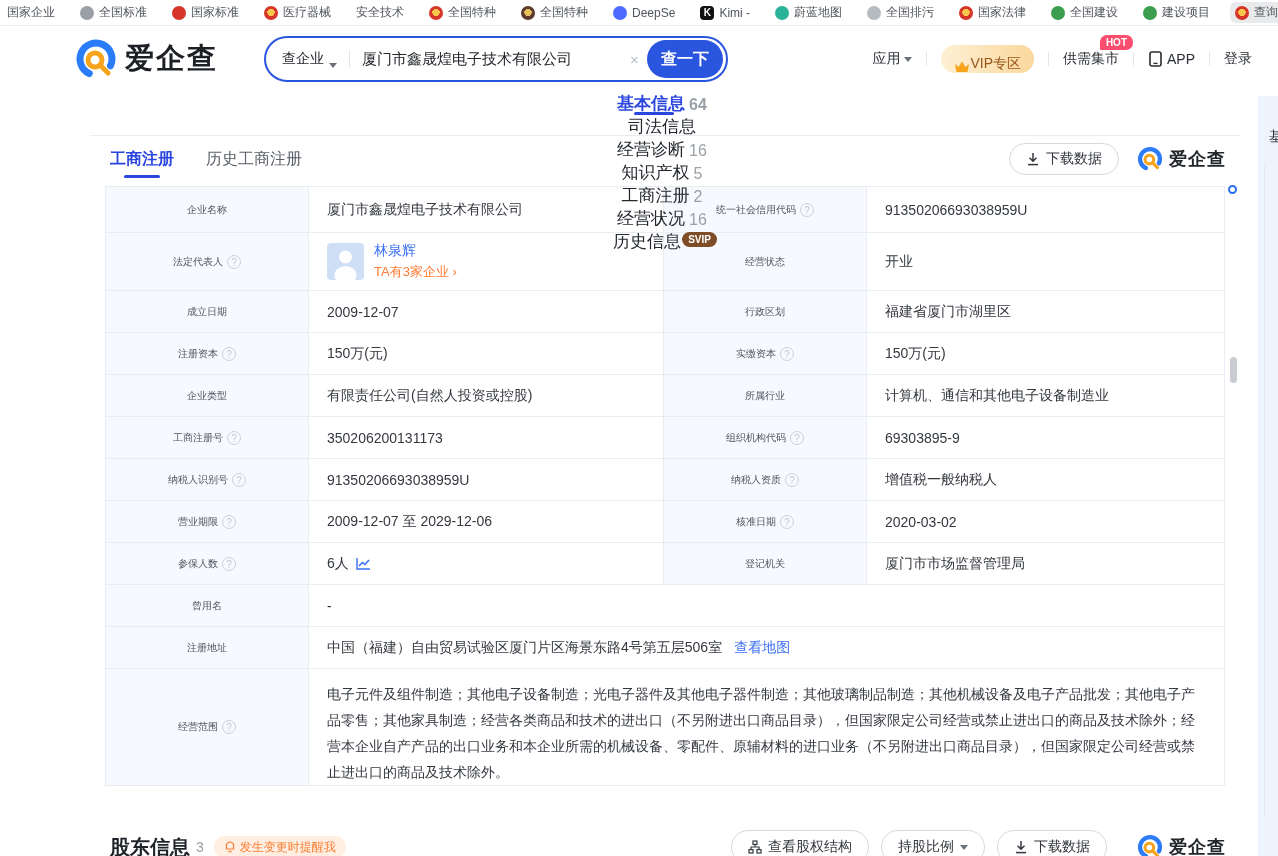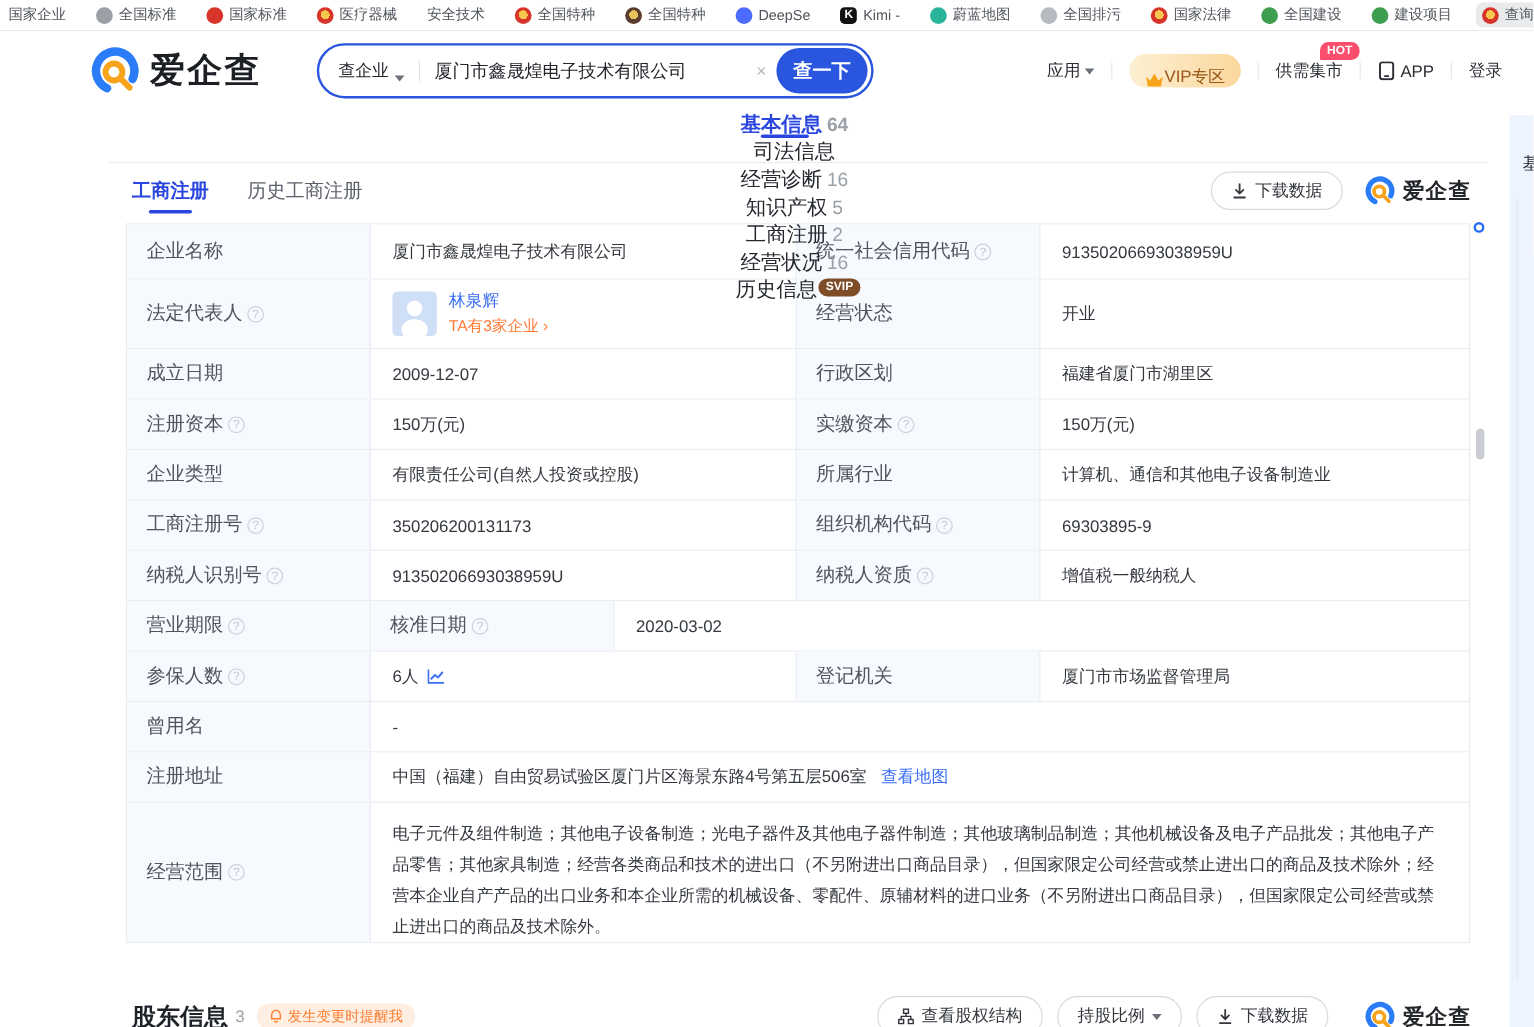--- a/index.html
+++ b/index.html
@@ -65,21 +65,21 @@
   .dl-btn { margin-left:auto; height:32px; border:1px solid #d6dae0; border-radius:16px; background:#fff;
     display:flex; align-items:center; gap:6px; padding:0 16px; font-size:14px; color:#33373d; cursor:pointer; }
   .brand-sm { display:flex; align-items:center; gap:6px; margin-left:18px; margin-right:2px; }
   .brand-sm span { font-size:18px; font-weight:bold; color:#23262b; letter-spacing:1px; }
 
   
   .tbl { margin:6px 0 0 15px; width:1120px; border:1px solid #e9edf2; }
   .trow { display:flex; border-bottom:1px solid #e9edf2; }
   .trow:last-child { border-bottom:none; }
   .tl { width:203px; background:#f6f9fd; padding:0 16px; display:flex; align-items:center; gap:4px;
-    font-size:16px; color:#4e5460; border-right:1px solid #e9edf2; flex:0 0 auto; }
+    font-size:10px; color:#4e5460; border-right:1px solid #e9edf2; flex:0 0 auto;justify-content:center; }
   .tv { width:355px; padding:0 18px; display:flex; align-items:center; font-size:14px; color:#34383f;
     border-right:1px solid #e9edf2; flex:0 0 auto; }
   .tv.last, .tv.full { border-right:none; }
   .tv.full { width:916px; flex:1 1 auto; }
   .tv2 { width:359px; border-right:none; }
   .help { width:14px; height:14px; border-radius:50%; border:1px solid #ccd2da; color:#c2c8d1; font-size:10px;
     line-height:13px; text-align:center; flex:0 0 auto; cursor:pointer; }
   .help::after { content:"?"; }
   .link { color:#3a6ef5; cursor:pointer; text-decoration:none; }
   .olink { color:#ff7a36; cursor:pointer; }
@@ -374,20 +374,21 @@
           <span class="help"></span>
         </div>
       <div class="tv tv2">增值税一般纳税人</div>
     </div>
 
     <div class="trow" style="height:42px">
       <div class="tl">
           <span>营业期限</span>
           <span class="help"></span>
         </div>
+      <div class="tv">2009-12-07 至 2029-12-06</div>
       <div class="tl">
           <span>核准日期</span>
           <span class="help"></span>
         </div>
       <div class="tv tv2">2020-03-02</div>
     </div>
 
     <div class="trow" style="height:42px">
       <div class="tl">
           <span>参保人数</span>

